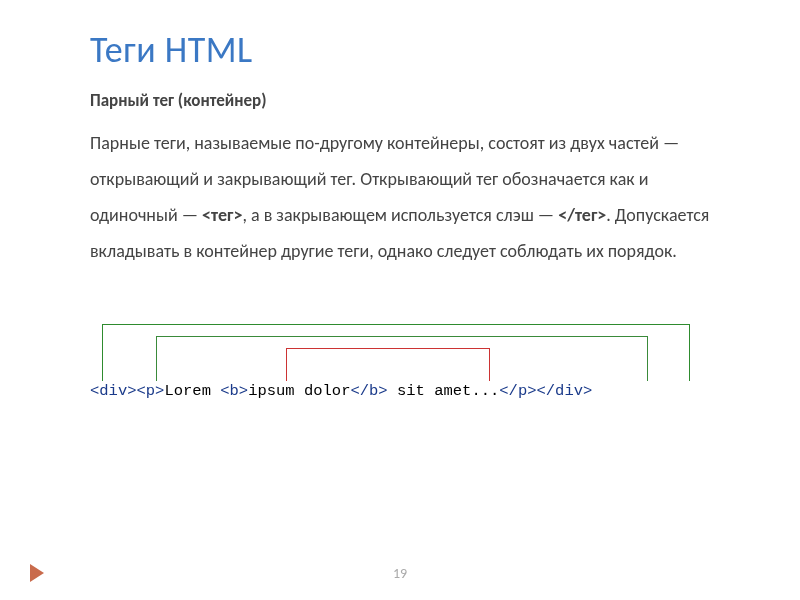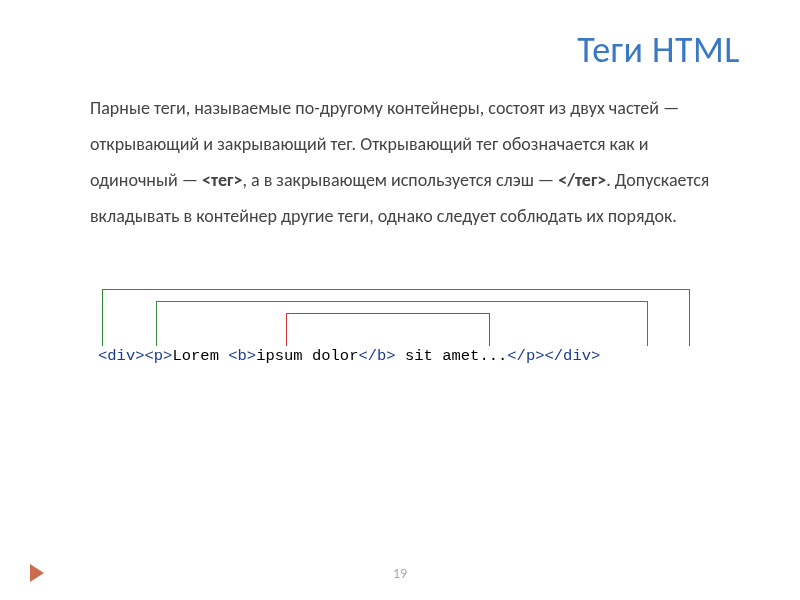--- a/index.html
+++ b/index.html
@@ -11,21 +11,21 @@
     background: #fff;
     color: #3a3a3a;
     position: relative;
     overflow: hidden;
   }
   .slide {
     padding: 20px 60px 20px 90px;
     box-sizing: border-box;
   }
   .title {
-    text-align: right;
+    text-align: left;
     font-size: 36px;
     color: #3b78c4;
     font-weight: 400;
     margin: 8px 0 18px 0;
     letter-spacing: 0.5px;
   }
   .subtitle {
     font-weight: 700;
     font-size: 17px;
     margin-bottom: 14px;
@@ -77,21 +77,21 @@
     border-color: #c33;
     left: 196px;
     width: 202px;
     top: 24px;
     height: 32px;
   }
 
   .code {
     position: absolute;
     top: 58px;
-    left: 8px;
+    left: 0;
     font-family: "Courier New", monospace;
     font-size: 15.5px;
     white-space: pre;
     color: #000;
   }
   .code .tag { color: #1a3a8a; }
 
   .pagenum {
     position: absolute;
     bottom: 18px;
@@ -109,20 +109,21 @@
     border-left: 14px solid #c96b4c;
     border-top: 9px solid transparent;
     border-bottom: 9px solid transparent;
   }
 </style>
 </head>
 <body>
 
 <div class="slide">
   <div class="title">Теги HTML</div>
+  <div class="subtitle">Парный тег (контейнер)</div>
   <div class="body" id="body-text">Парные теги, называемые по-другому контейнеры, состоят из двух частей — открывающий и закрывающий тег. Открывающий тег обозначается как и одиночный — <b>&lt;тег&gt;</b>, а в закрывающем используется слэш — <b>&lt;/тег&gt;</b>. Допускается вкладывать в контейнер другие теги, однако следует соблюдать их порядок.</div>
 
   <div class="diagram">
     <div class="nesting">
       <div class="bracket green"></div>
       <div class="bracket darkgreen"></div>
       <div class="bracket red"></div>
     </div>
     <div class="code"><span class="tag">&lt;div&gt;&lt;p&gt;</span><span>Lorem </span><span class="tag">&lt;b&gt;</span><span>ipsum dolor</span><span class="tag">&lt;/b&gt;</span><span> sit amet...</span><span class="tag">&lt;/p&gt;&lt;/div&gt;</span></div>
   </div>

